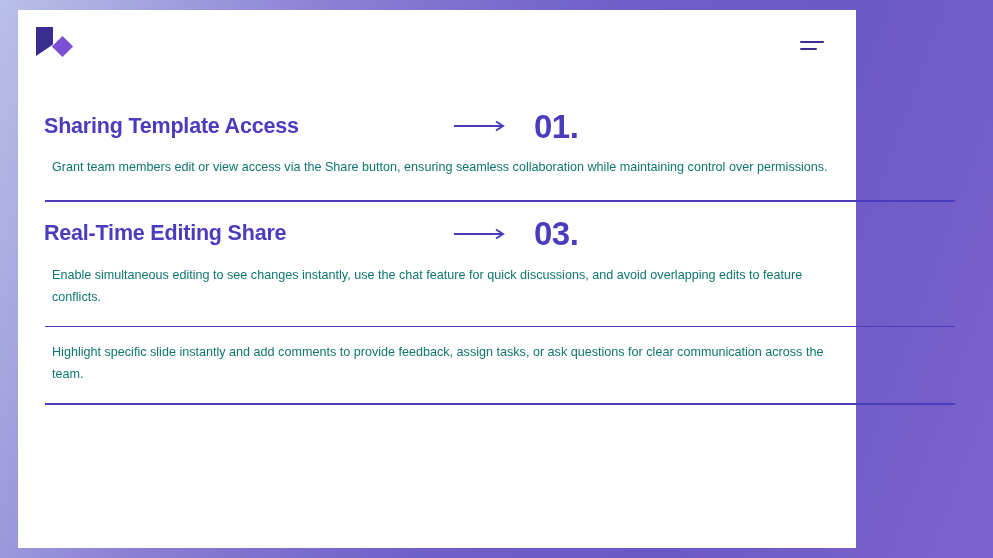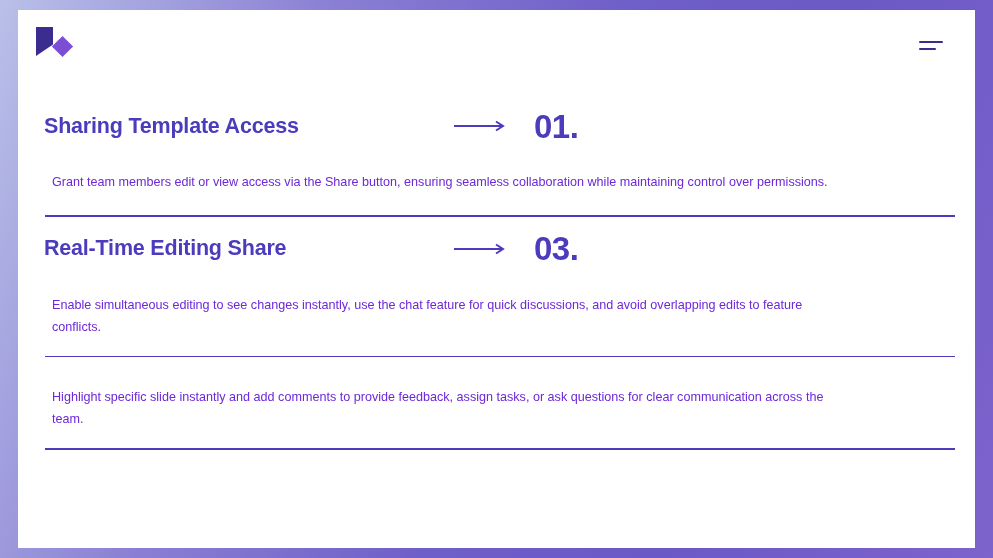--- a/index.html
+++ b/index.html
@@ -18,21 +18,21 @@
     width: 993px;
     height: 558px;
     box-sizing: border-box;
     background: linear-gradient(110deg, #b9c0e8 0%, #8a7fd4 28%, #6f5fc8 52%, #6b59c6 72%, #7d63cc 100%);
     overflow: hidden;
   }
   .canvas {
     position: absolute;
     left: 18px;
     top: 10px;
-    width: 957px;
+    width: 838px;
     height: 538px;
     background: #ffffff;
     box-sizing: border-box;
   }
   
   .logo {
     position: absolute;
     left: 18px;
     top: 17px;
     width: 44px;
@@ -111,23 +111,23 @@
   .item-num {
     font-size: 33px;
     font-weight: bold;
     color: #4b3bbd;
     letter-spacing: -0.5px;
     line-height: 1;
     margin-left: 16px;
   }
   .item-body {
     font-size: 12.6px;
-    color: #6d28d9;
+    color: #0f766e;
     line-height: 1.75;
-    margin-top: 21px;
+    margin-top: 6px;
     margin-left: 8px;
     max-width: 790px;
   }
   .rule {
     height: 1.6px;
     background: #4b3bbd;
     margin-top: 18px;
     margin-left: 1px;
     width: 910px;
   }

